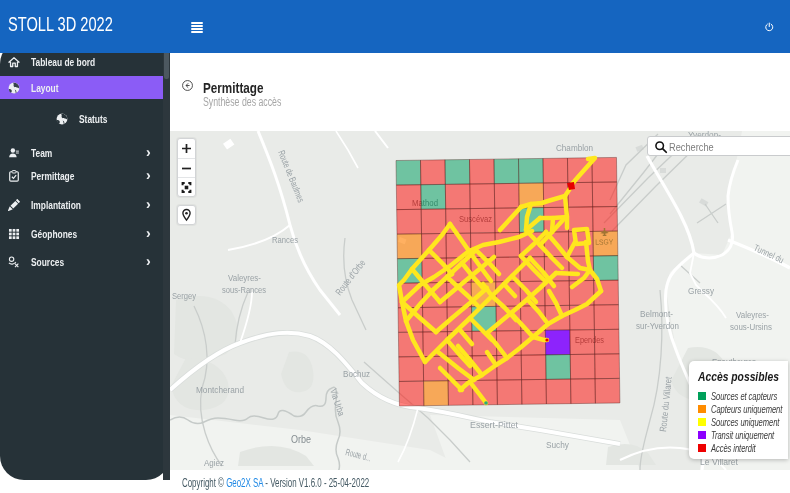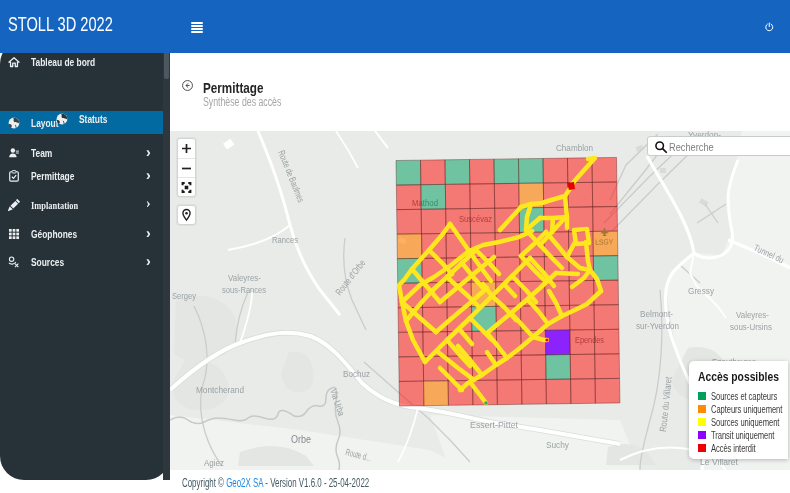--- a/index.html
+++ b/index.html
@@ -7,31 +7,31 @@
   .topbar { position:absolute; left:0; top:0; width:790px; height:53px; background:#1565c0; z-index:30; }
   .brand { position:absolute; left:8px; top:13px; color:#fff; font-size:19.5px; transform:scaleX(0.75); transform-origin:0 0; }
   .burger { position:absolute; left:191px; top:22px; }
   .burger div { width:11.5px; height:1.9px; background:#fff; margin-bottom:1.1px; border-radius:1px;}
   .power { position:absolute; left:764px; top:22px; }
   .sidebar { position:absolute; left:0; top:40px; width:170px; height:440px; background:#263238; z-index:20;border-radius:24px; }
   .mi { position:absolute; left:0; width:170px; height:28px; color:#eceff1; font-size:10.5px; font-weight:bold; }
   .mi .lbl { position:absolute; left:31px; top:50%; transform:translateY(-50%) scaleX(0.8); transform-origin:0 50%; white-space:nowrap; }
   .mi .ico { position:absolute; left:7.5px; top:50%; transform:translateY(-50%); width:12px; height:12px;}
   .mi .chev { position:absolute; left:146px; top:50%; transform:translateY(-54%); font-size:14px; font-weight:bold; }
-  .hl { background:#0369a1;margin-top:35px; }
+  .hl { background:#8b5cf6; }
   .hdr-back { position:absolute; left:182px; top:80px; }
   .hdr-title { position:absolute; left:203px; top:79px; font-size:15px; font-weight:bold; color:#252525; transform:scaleX(0.78); transform-origin:0 0; }
   .hdr-sub { position:absolute; left:203px; top:95px; font-size:12.5px; color:#a6a6a6; transform:scaleX(0.70); transform-origin:0 0; }
   .mapwrap { position:absolute; left:170px; top:131px; width:620px; height:339px; }
   .ctl { position:absolute; background:#fff; width:19px; border:1px solid #d2d4d6; border-radius:3px; box-shadow:0 0 0 1px rgba(0,0,0,0.04);}
   .ctl .b { width:17px; height:19px; position:relative; }
   .ctl .b + .b { border-top:1px solid #e3e5e7; }
   .searchbox { position:absolute; left:647px; top:136px; width:172px; height:20px; background:#fff; border:1px solid #c9cbcd; border-radius:3px; z-index:5;}
   .searchbox span { position:absolute; left:21px; top:3.5px; font-size:11px; color:#7d7d7d; transform:scaleX(0.84); transform-origin:0 0; display:inline-block; }
-  .legend { position:absolute; left:689px; top:361px; width:99px; height:98px; background:#fff; border-radius:5px 0 0 5px; box-shadow:0 1px 4px rgba(0,0,0,0.25); z-index:6; }
+  .legend { position:absolute; left:689px; top:361px; width:99px; height:98px; background:#fff; border-radius:5px 0 0 5px; box-shadow:0 1px 4px rgba(0,0,0,0.25); z-index:6;font-style:italic; }
   .legend h4 { font-size:12px; color:#1a1a1a; margin:9px 0 6px 9px; white-space:nowrap; transform:scaleX(0.86); transform-origin:0 0; }
   .li { position:relative; height:13px; margin-left:9px; font-size:10px; color:#3a3a3a; white-space:nowrap; letter-spacing:-0.1px; }
   .li i { position:absolute; left:0; top:2px; width:8px; height:8px; }
   .li span { position:absolute; left:13px; top:0.5px; transform:scaleX(0.76); transform-origin:0 0; display:inline-block; }
   .footer { position:absolute; left:182px; top:476px; font-size:12px; color:#455a64; transform:scaleX(0.66); transform-origin:0 0; white-space:nowrap; }
   .footer a { color:#1e88e5; text-decoration:none; }
 </style>
 </head>
 <body>
 <div class="topbar">
@@ -84,21 +84,21 @@
   </div>
   <div class="mi" style="top:122.2px;">
     <svg class="ico" viewBox="0 0 16 16">
         <rect x="2.3" y="2.3" width="11.4" height="12.5" rx="1.5" fill="none" stroke="#eceff1" stroke-width="1.6"></rect>
         <rect x="5.4" y="0.8" width="5.2" height="3.2" rx="1" fill="#263238" stroke="#eceff1" stroke-width="1.3"></rect>
         <path d="M5.2 9 l2.1 2.1 l3.6 -4.3" fill="none" stroke="#eceff1" stroke-width="1.6"></path>
       </svg>
     <span class="lbl">Permittage</span>
       <span class="chev">›</span>
   </div>
-  <div class="mi" style="top:150.9px;font-family:Liberation Serif, serif;">
+  <div class="mi" style="top:150.9px;">
     <svg class="ico" viewBox="0 0 16 16">
         <path d="M12.9 0.1a.5.5 0 0 0-.7 0L10.5 1.8 14.2 5.5l1.6-1.6a.5.5 0 0 0 0-.7l-3-3zm.6 6.1L9.8 2.5 3.3 9h.2a.5.5 0 0 1 .5.5v.5h.5a.5.5 0 0 1 .5.5v.5h.5a.5.5 0 0 1 .5.5v.5h.5a.5.5 0 0 1 .5.5v.2l6.5-6.5zm-7.5 7.5A.5.5 0 0 1 6 13.5V13h-.5a.5.5 0 0 1-.5-.5V12h-.5a.5.5 0 0 1-.5-.5V11h-.5a.5.5 0 0 1-.5-.5V10h-.5a.5.5 0 0 1-.2 0l-.2.2a.5.5 0 0 0-.1.2l-2 5a.5.5 0 0 0 .7.7l5-2a.5.5 0 0 0 .2-.1l.2-.2z" fill="#eceff1"></path>
       </svg>
     <span class="lbl">Implantation</span>
       <span class="chev">›</span>
   </div>
   <div class="mi" style="top:179.6px;">
     <svg class="ico" viewBox="0 0 16 16">
         <g fill="#eceff1">
           <rect x="1.3" y="1.3" width="3.6" height="3.6"></rect>

